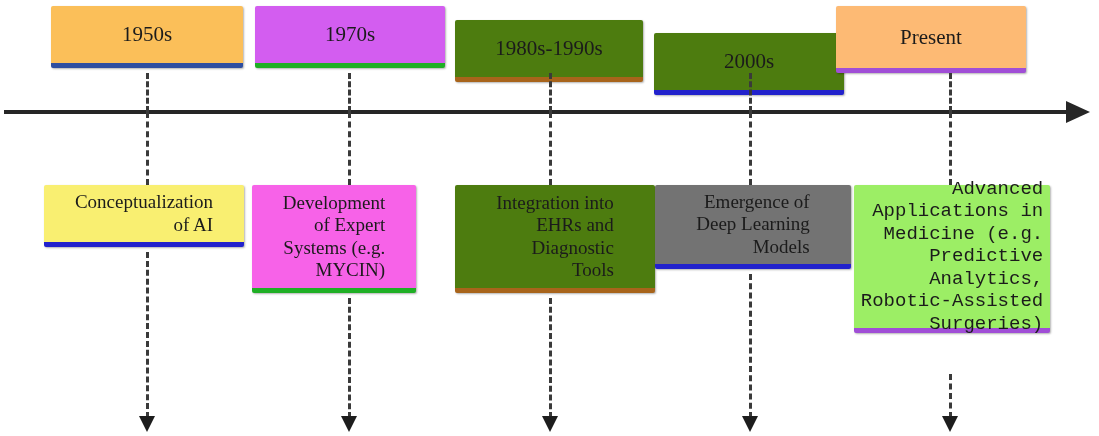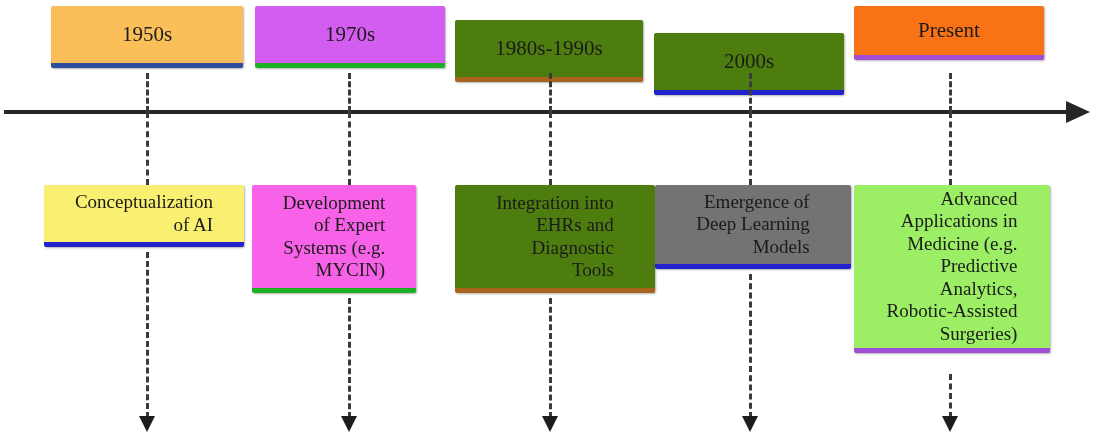--- a/index.html
+++ b/index.html
@@ -129,26 +129,26 @@
       </div>
       <div class="connector" style="left: 749px; top: 73px; height: 39px;"></div>
       <div class="connector" style="left: 749px; top: 112px; height: 73px;"></div>
       <div class="card card-bottom" style="left: 655px; top: 185px; width: 196px; height: 84px; background: #737373; border-bottom: 5px solid rgb(34, 34, 204);">
         <span class="label">Emergence of
 Deep Learning
 Models</span>
       </div>
       <div class="connector" style="left: 749px; top: 274px; height: 144px;"></div>
       <div class="drop-head" style="left: 742px; top: 416px;"></div>
-      <div class="card card-top" style="left: 854px; top: 6px; width: 190px; height: 54px; background: #f97316; border-bottom: 5px solid rgb(160, 78, 214);">
+      <div class="card card-top" style="left: 836px; top: 6px; width: 190px; height: 67px; background: #fdba74; border-bottom: 5px solid rgb(160, 78, 214);">
         <span class="label">Present</span>
       </div>
       <div class="connector" style="left: 949px; top: 73px; height: 39px;"></div>
       <div class="connector" style="left: 949px; top: 112px; height: 73px;"></div>
-      <div class="card card-bottom" style="left: 854px; top: 185px; width: 196px; height: 168px; background: rgb(156, 238, 101); border-bottom: 5px solid rgb(160, 78, 214);">
+      <div class="card card-bottom" style="left: 854px; top: 185px; width: 196px; height: 148px; background: rgb(156, 238, 101); border-bottom: 5px solid rgb(160, 78, 214); font-family: Liberation Mono, monospace;">
         <span class="label">Advanced
 Applications in
 Medicine (e.g.
 Predictive
 Analytics,
 Robotic-Assisted
 Surgeries)</span>
       </div>
       <div class="connector" style="left: 949px; top: 374px; height: 44px;"></div>
       <div class="drop-head" style="left: 942px; top: 416px;"></div>

